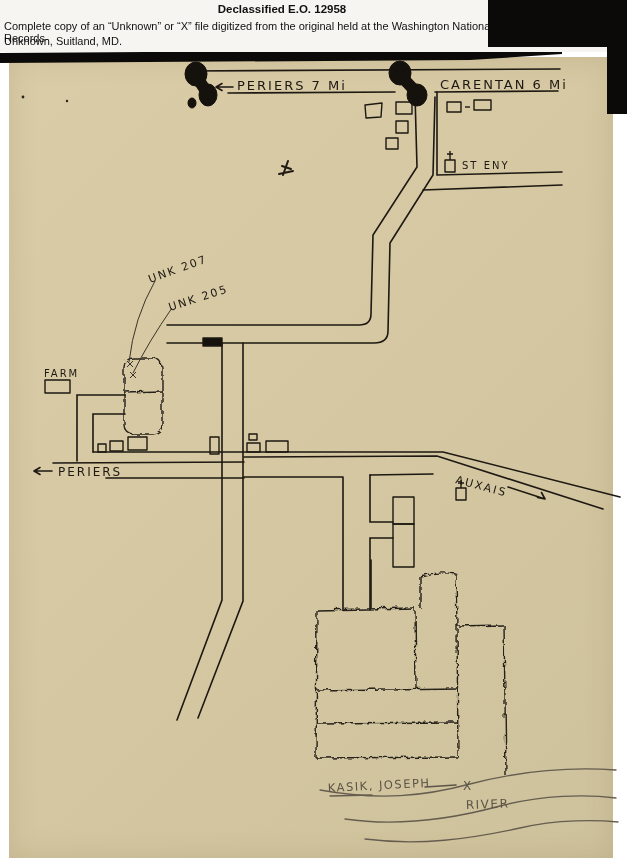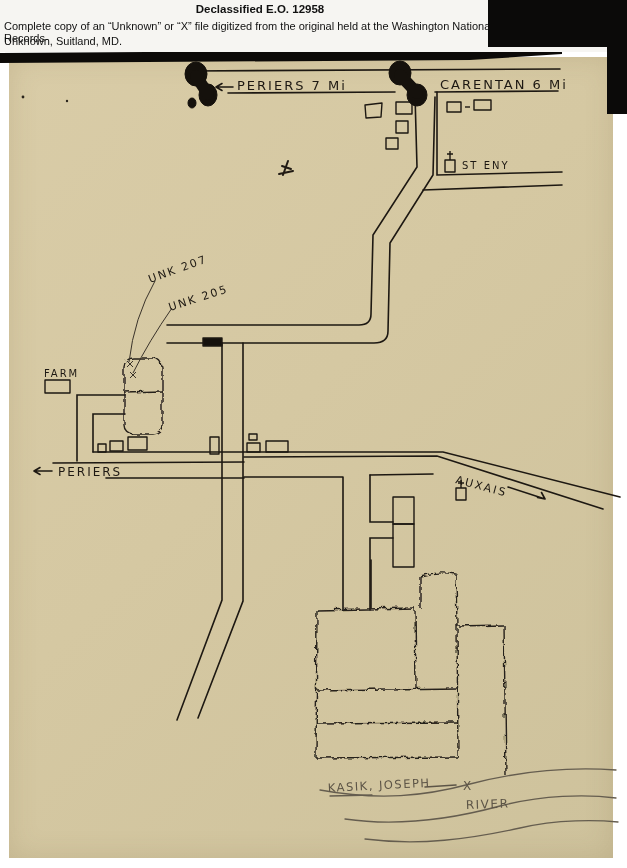--- a/index.html
+++ b/index.html
@@ -1,21 +1,21 @@
 <!DOCTYPE html>
 <html><head>
 <meta charset="utf-8">
 <style>
   html,body{margin:0;padding:0;background:#ffffff;}
   .stage{position:relative;width:627px;height:868px;background:#ffffff;overflow:hidden;
          font-family:"Liberation Sans",sans-serif;}
   
   .header{position:absolute;left:0;top:0;width:627px;height:52px;background:#f6f5f2;z-index:3;}
   .header .l1{position:absolute;left:0;top:3px;width:520px;text-align:center;
-              font-size:11.5px;font-weight:bold;color:#111;}
+              font-size:11.5px;font-weight:bold;color:#111;padding-left:22px;}
   .header .l2{position:absolute;left:4px;top:20px;width:500px;font-size:11px;color:#111;}
   .header .l3{position:absolute;left:4px;top:35px;width:500px;font-size:11px;color:#111;}
   .redaction-a{position:absolute;left:488px;top:0;width:139px;height:47px;background:#0b0a09;z-index:4;}
   .redaction-b{position:absolute;left:607px;top:0;width:20px;height:114px;background:#0b0a09;z-index:4;}
   
   .paper{position:absolute;left:9px;top:57px;width:604px;height:801px;z-index:1;
          background:linear-gradient(135deg,#d9cca7 0%,#d5c8a2 45%,#cec29c 100%);
          box-shadow:inset 0 0 28px rgba(120,100,60,.18);}
   svg.overlay{position:absolute;left:0;top:0;z-index:2;pointer-events:none;}
   .hand{font-family:"DejaVu Sans",sans-serif;letter-spacing:2px;fill:#1d1812;}

